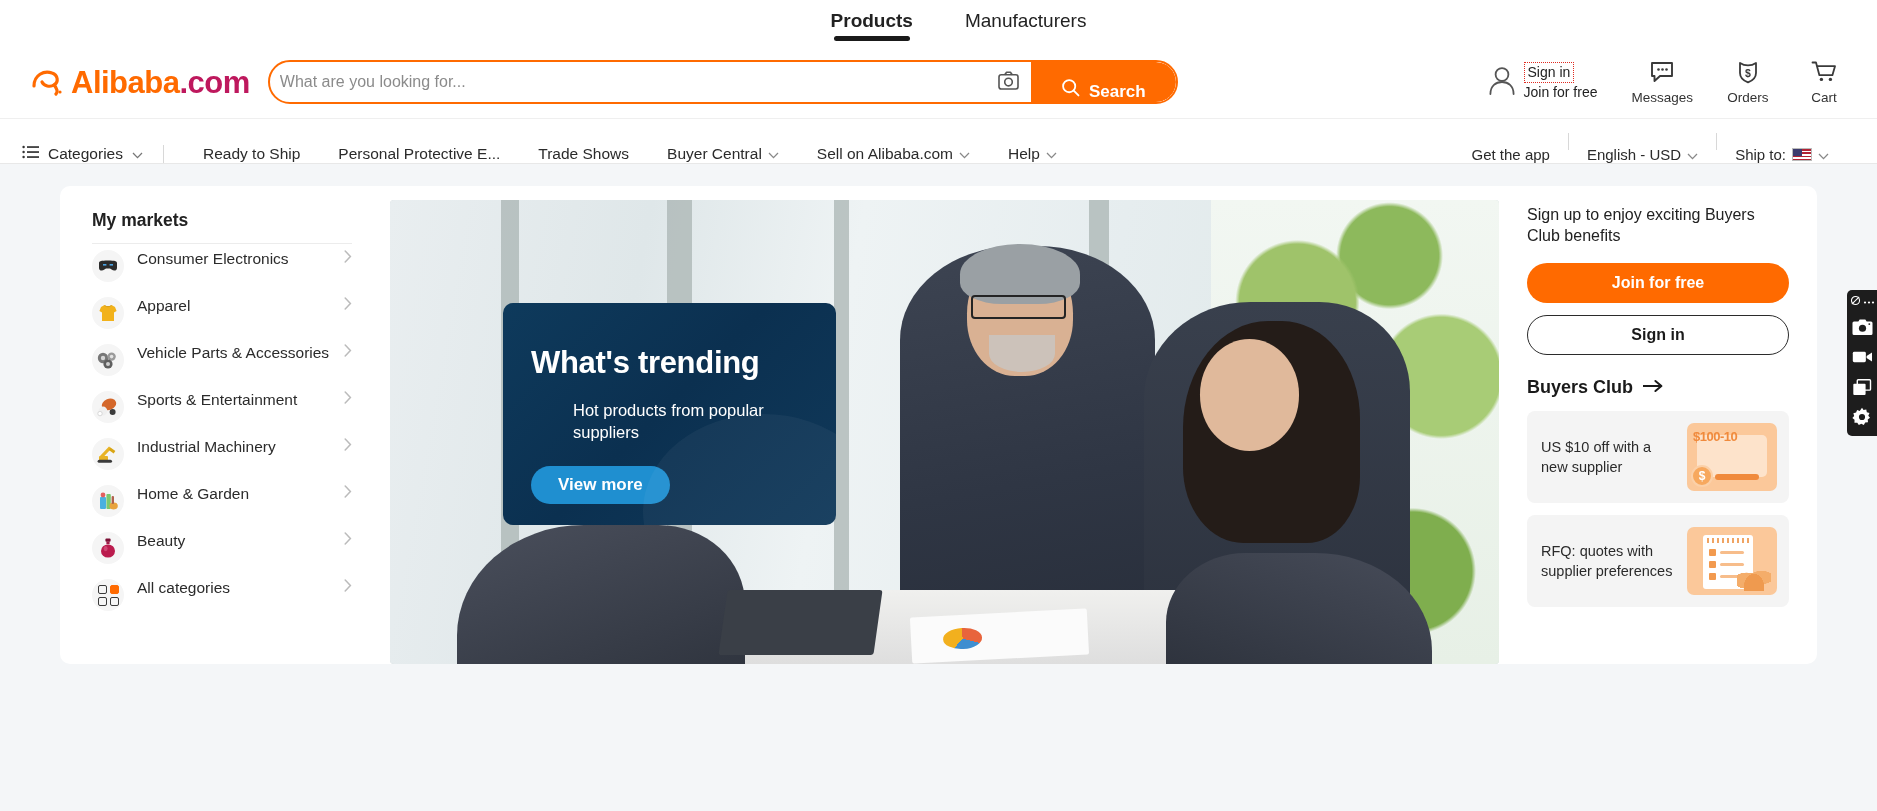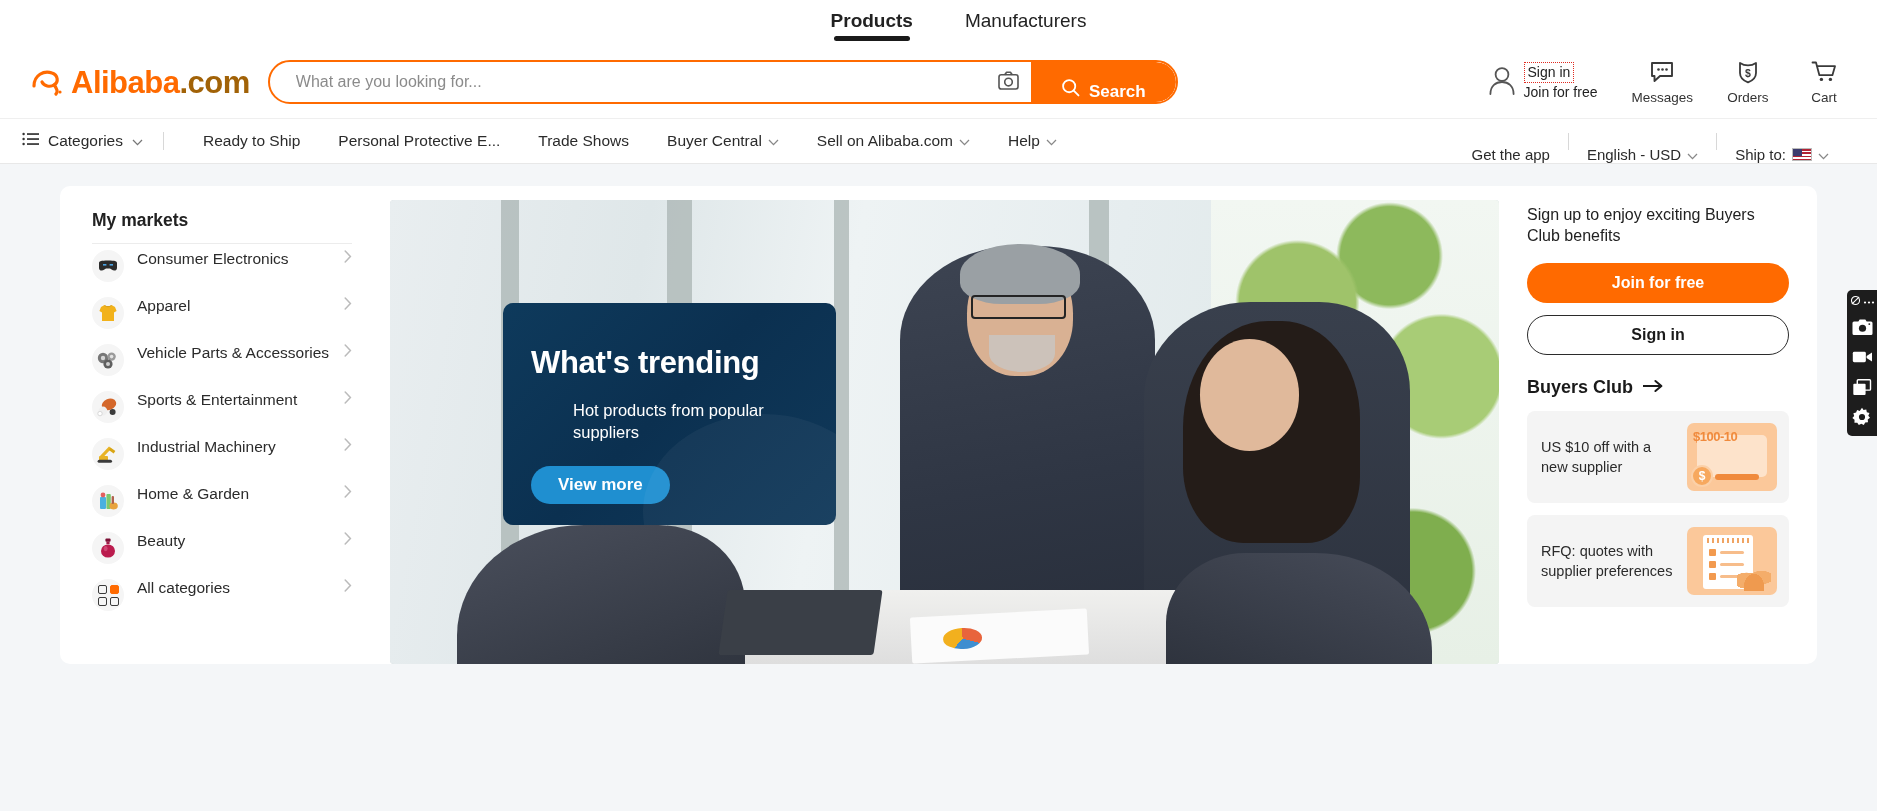--- a/index.html
+++ b/index.html
@@ -57,38 +57,38 @@
     white-space: nowrap;
   }
   .logo-mark {
     display: inline-block;
     width: 38px; height: 30px;
     margin-right: 3px;
     position: relative;
     top: 3px;
   }
   .logo-ali { color: #ff6a00; }
-  .logo-com { color: #a16207; font-weight: 700; }
+  .logo-com { color: #be185d; font-weight: 700; }
 
   .searchbar {
     flex: 0 0 910px;
     height: 44px;
     border: 2px solid #ff6a00;
     border-radius: 22px;
     display: flex;
     align-items: center;
     background: #fff;
     overflow: hidden;
     margin-right: auto;
   }
   .search-input {
     flex: 1;
     border: none; outline: none;
     font-size: 16px;
-    padding: 0 26px;
+    padding: 0 10px;
     height: 100%;
     color: #222;
     background: transparent;
     font-family: "Liberation Sans", sans-serif;
   }
   .search-input::placeholder { color: #8b8b8b; }
   .cam-btn {
     width: 44px; height: 100%;
     display: flex; align-items: center; justify-content: center;
     background: #fff; border: none; cursor: pointer;
@@ -129,21 +129,21 @@
     font-size: 14px; color: #222;
     border: 1.6px dotted #e02b20;
     padding: 0 3px;
     align-self: flex-start;
   }
   .signin-bot { font-size: 14px; color: #222; }
 
   
   .navbar {
     height: 46px;
-    display: flex; align-items: center;
+    display: flex; align-items: flex-end;
     padding: 0 30px 0 22px;
     border-top: 1px solid #efefef;
     border-bottom: 1px solid #e8e8e8;
     background: #fff;
     font-size: 15.5px;
     color: #2b2b2b;
   }
   .nav-left { display: flex; align-items: center; gap: 0; }
   .nav-cats {
     display: flex; align-items: center; gap: 9px;

